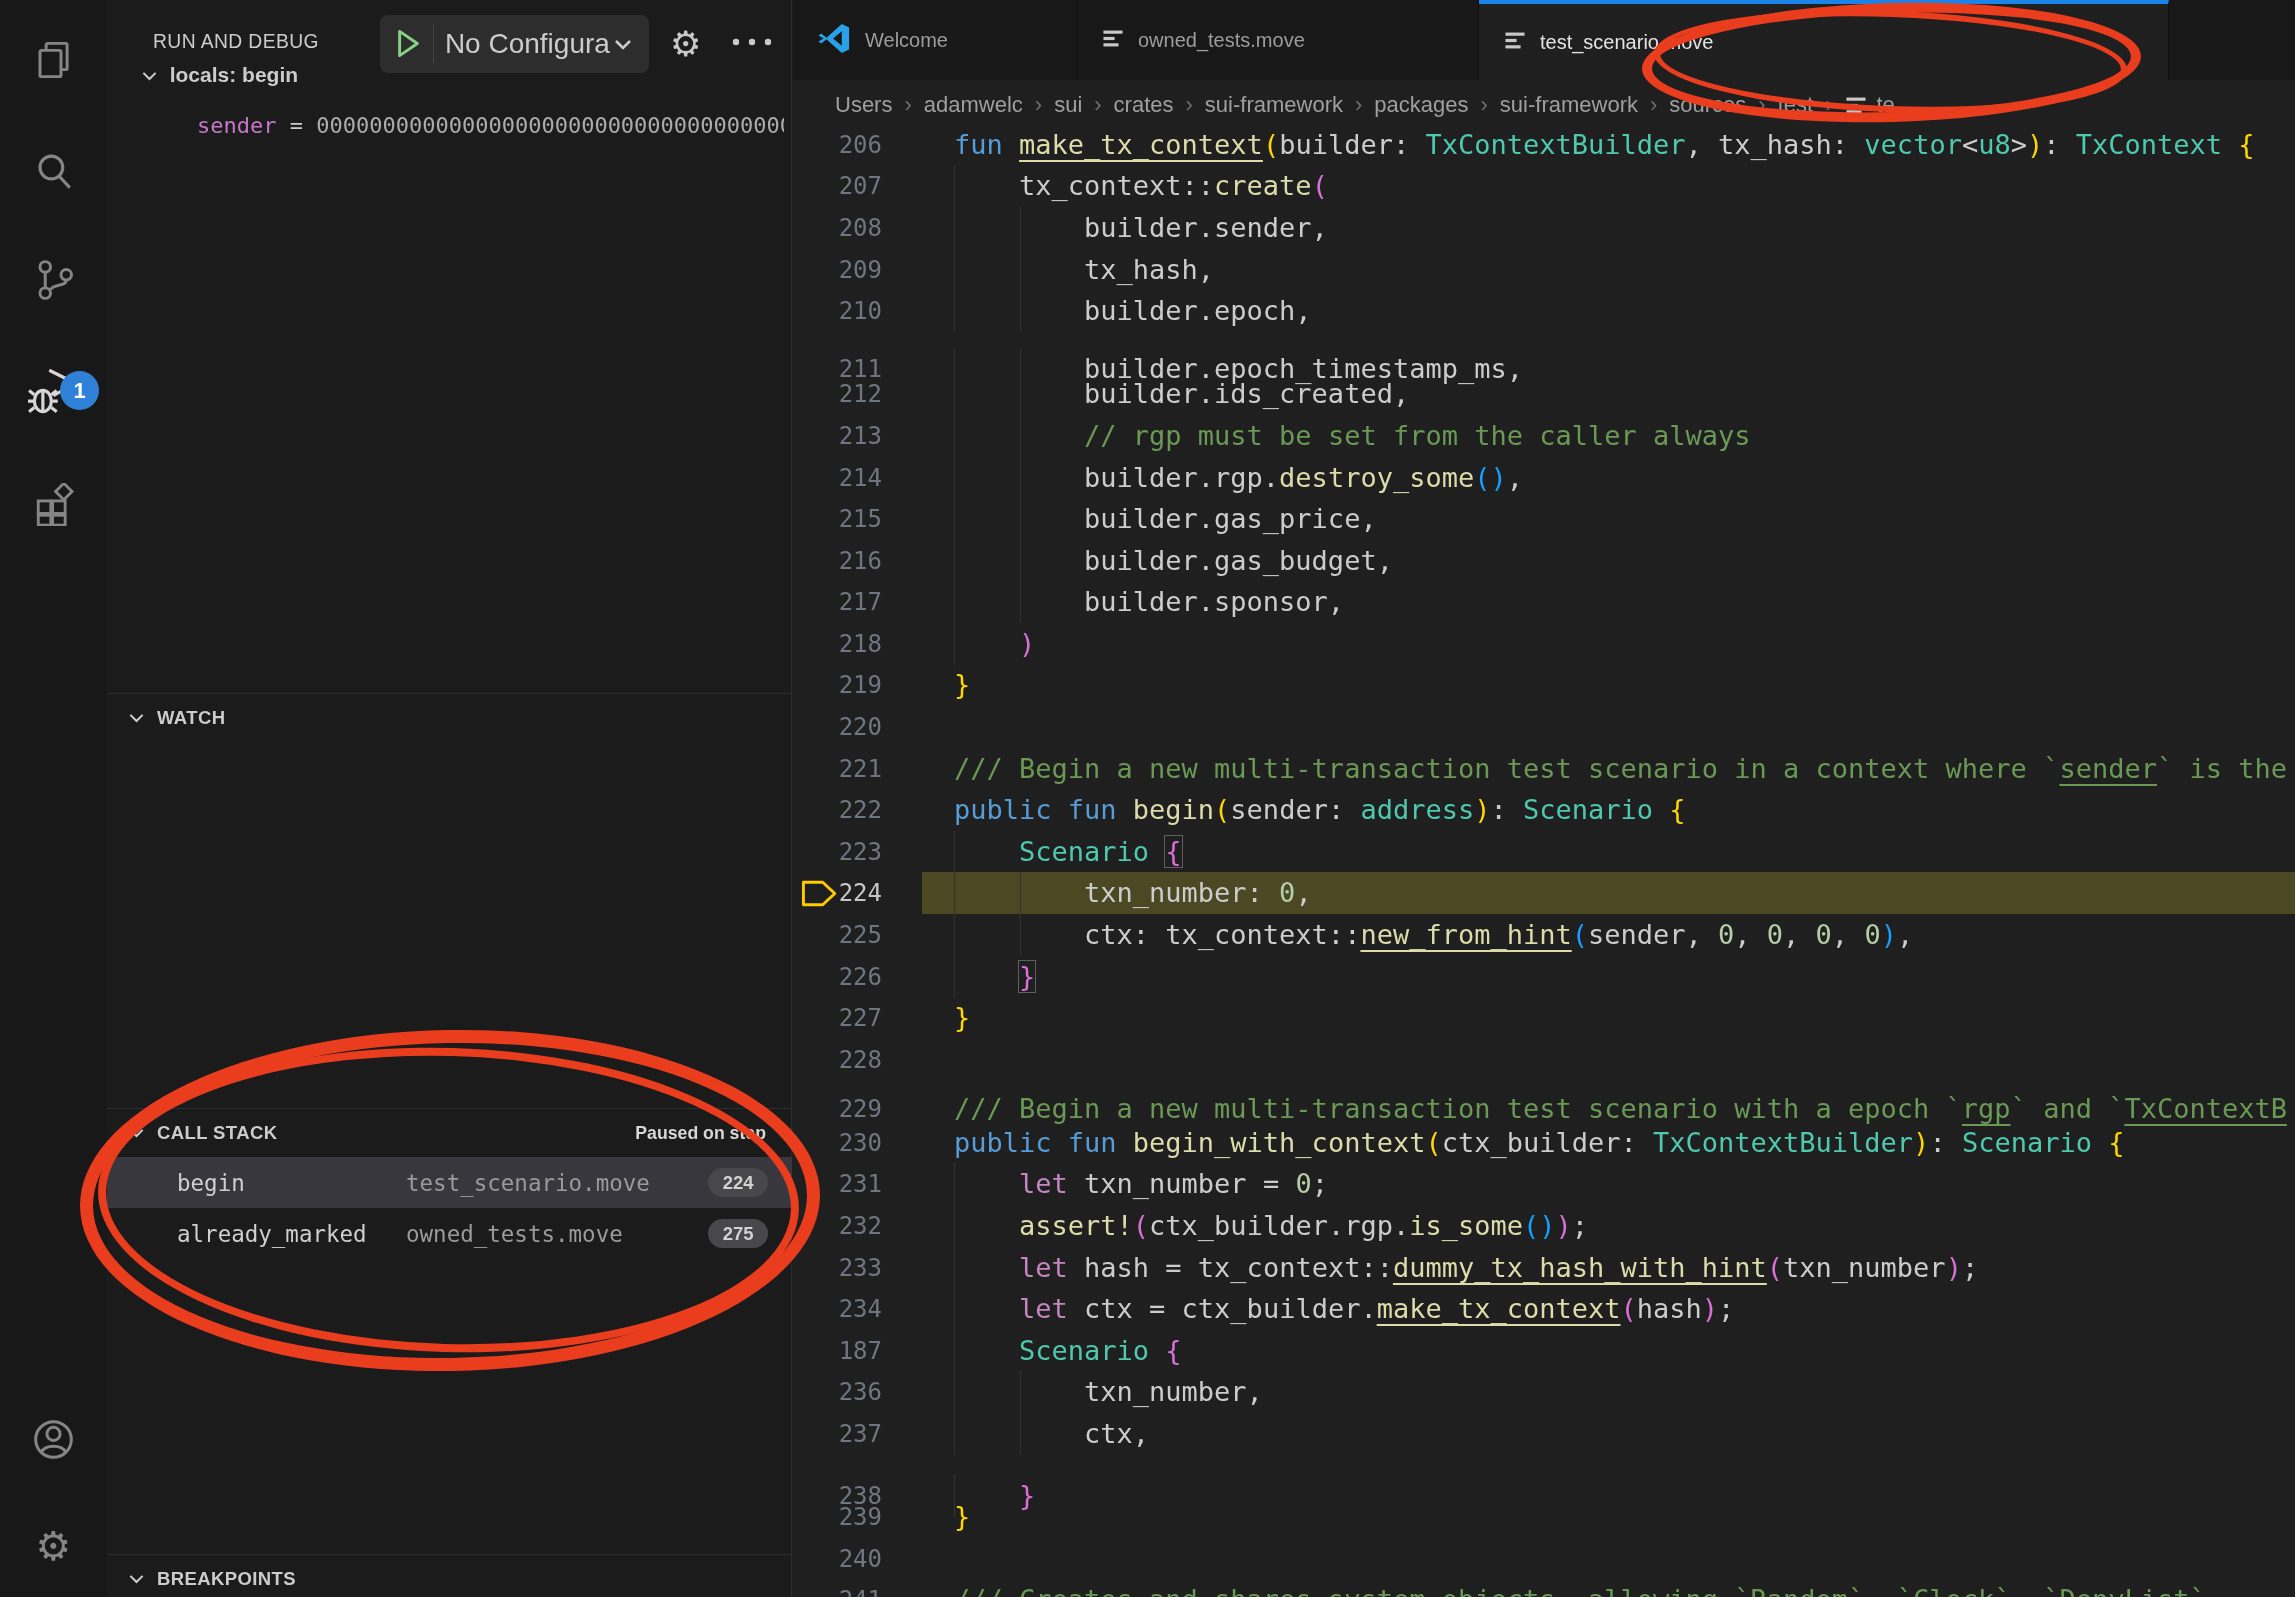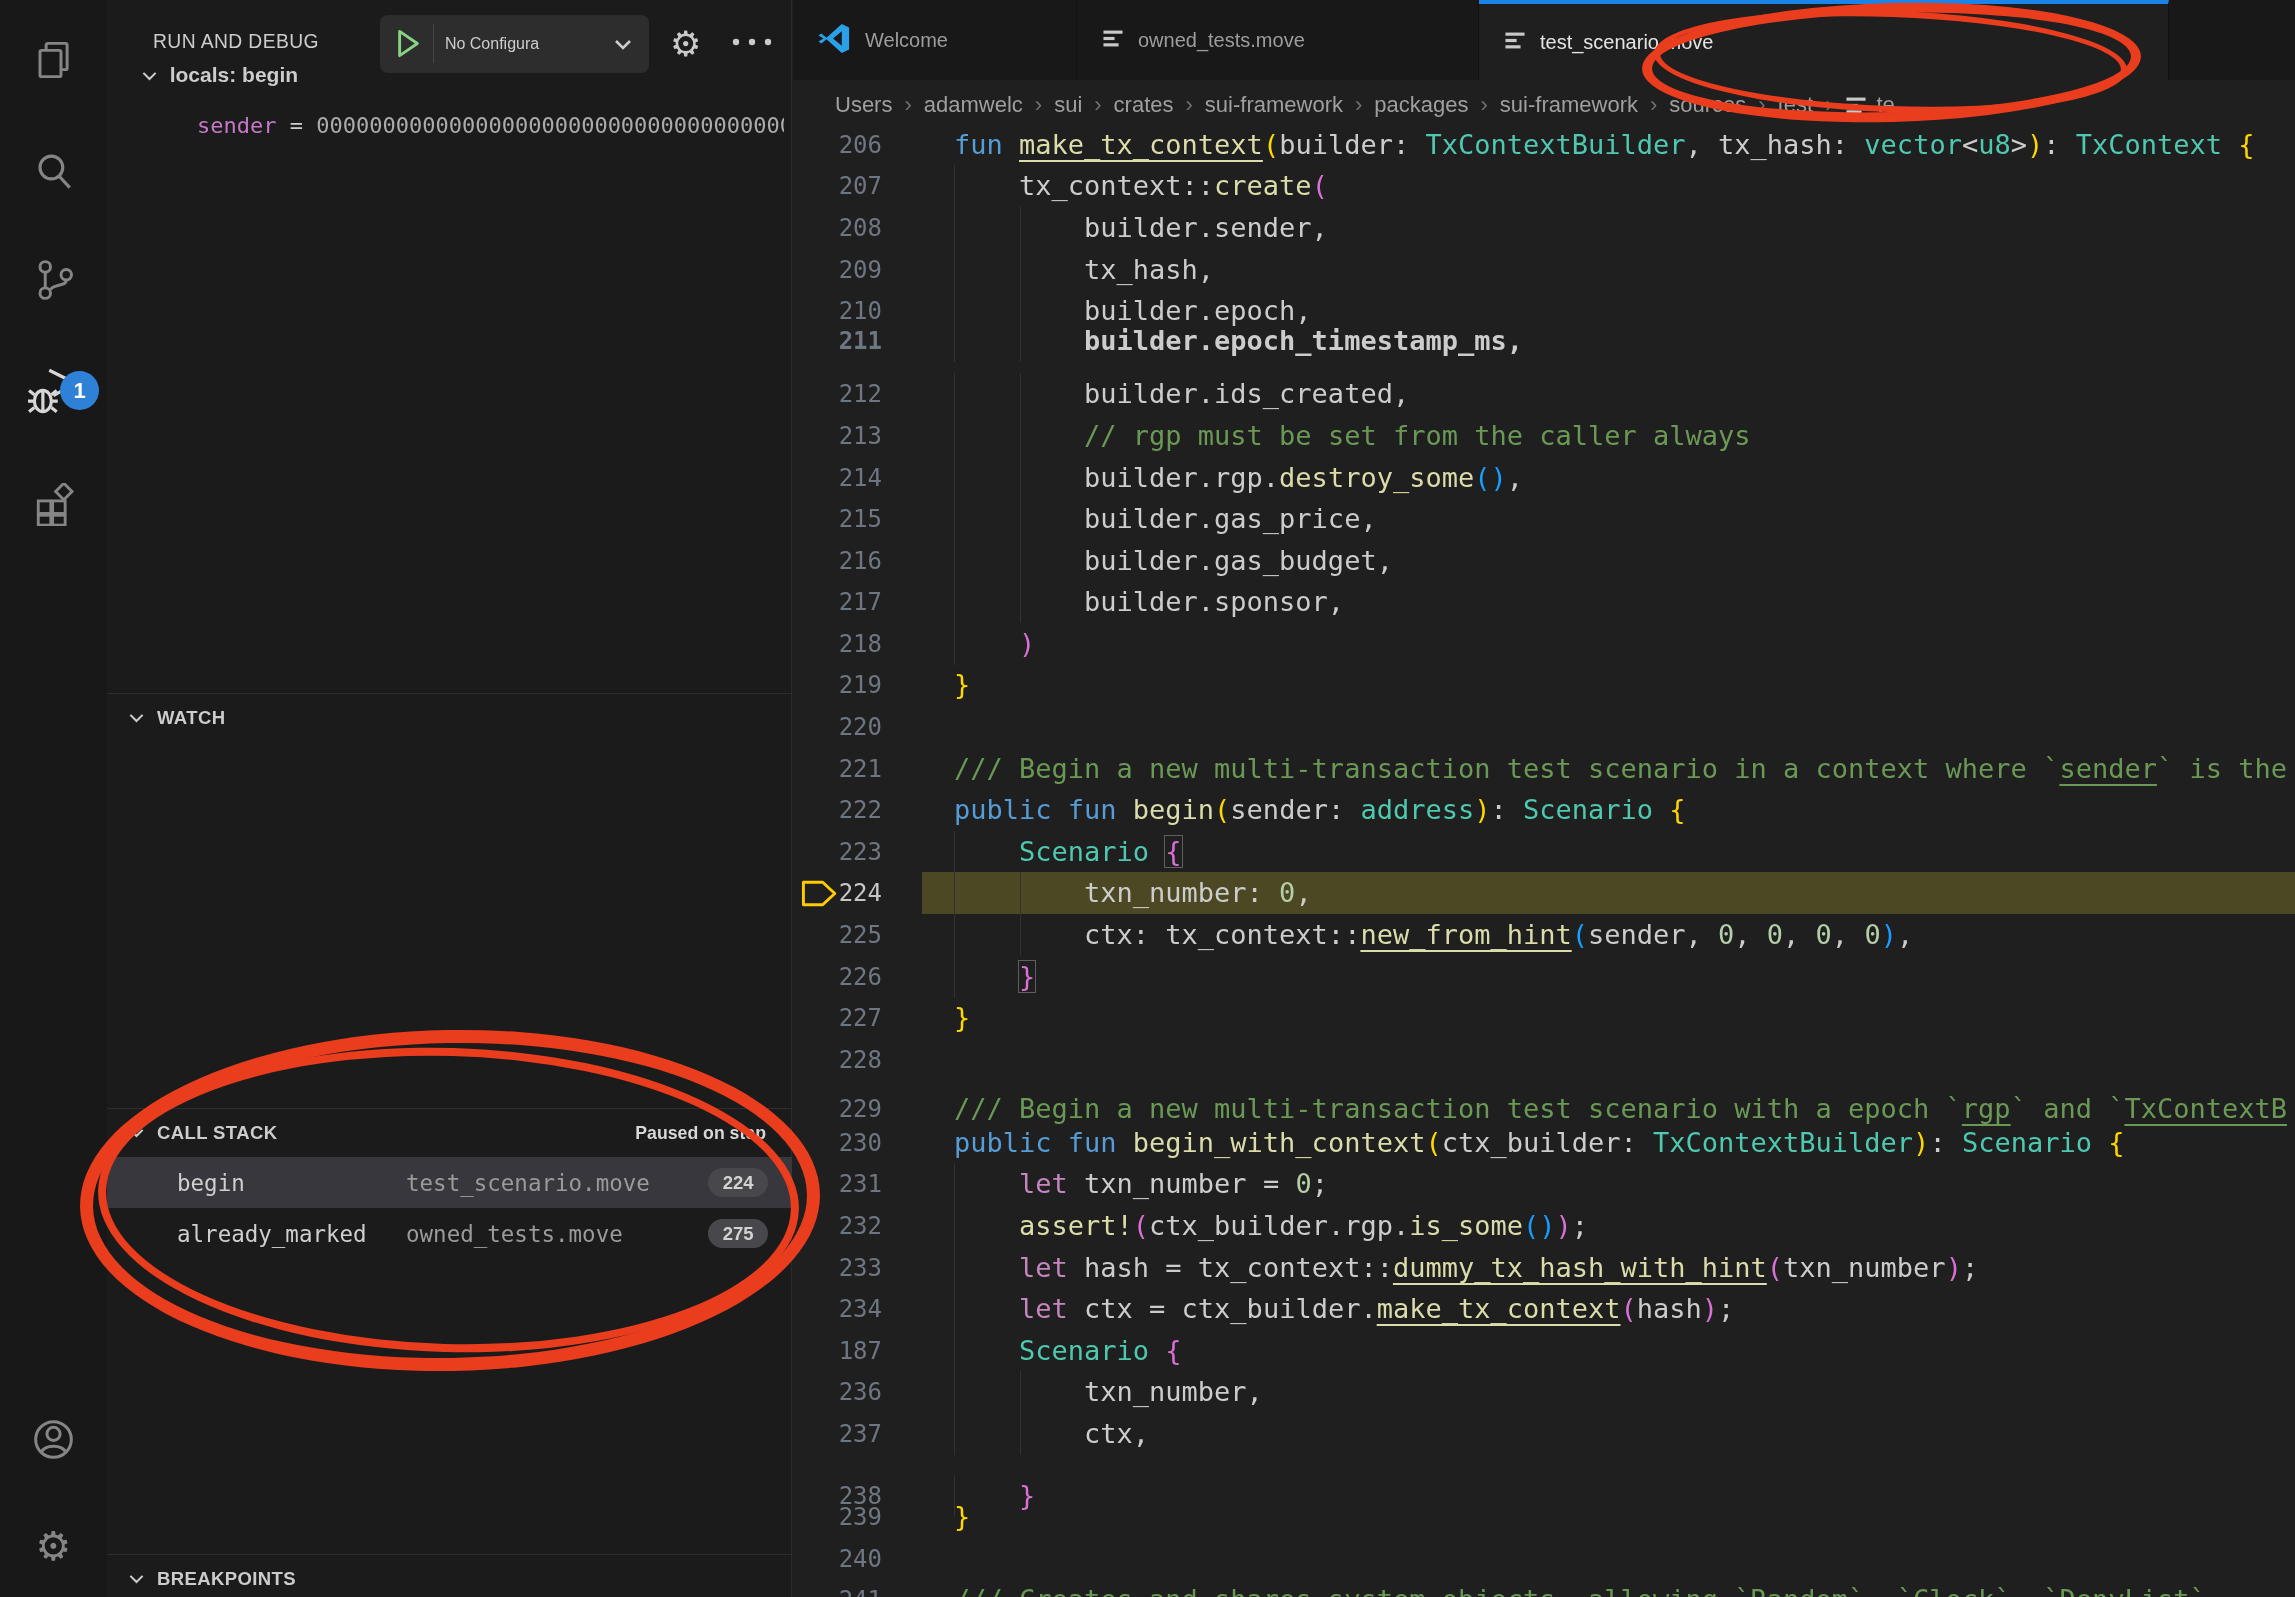--- a/index.html
+++ b/index.html
@@ -17,21 +17,21 @@
                  display:flex; align-items:center; justify-content:center; }
   .gear-glyph { font-size:40px; color:#858585; font-family:"DejaVu Sans", sans-serif; }
 
   
   #sidebar { position:absolute; left:107px; top:0; width:685px; height:1597px; background:#1b1b1b; border-right:0.8px solid #2b2b2b; }
   #sidebar-title { position:absolute; left:46px; top:31px; font-size:19.3px; color:#cccccc; letter-spacing:0.4px; }
   #config-dropdown { position:absolute; left:273px; top:14.5px; width:269px; height:58px; background:#2d2d2e;
                      border-radius:8px; display:flex; align-items:center; overflow:hidden; }
   #config-dropdown .play { margin:0 11.3px 0 14.5px; }
   #config-dropdown .dd-divider { width:0.8px; height:39px; background:#454545; margin-right:11.3px; }
-  #config-dropdown .dd-label { color:#cccccc; font-size:16px; white-space:nowrap; width:171px; overflow:hidden; }
+  #config-dropdown .dd-label { color:#cccccc; font-size:28px; white-space:nowrap; width:171px; overflow:hidden; }
   .section-header { position:absolute; left:0; width:685px; height:48px; display:flex; align-items:center; color:#cccccc; }
   .section-header .chev { margin:0 9.7px 0 19.3px; }
   .section-header .sh-label { font-size:18.5px; font-weight:bold; letter-spacing:0.4px; }
   .section-border { border-top:0.8px solid #2e2e2e; }
   #locals-row { position:absolute; left:32px; top:63px; display:flex; align-items:center; color:#cccccc; }
   #locals-row .lr-label { font-size:21px; font-weight:bold; }
   #sender-row { position:absolute; left:90px; top:113px; font-family:"DejaVu Sans Mono", monospace; font-size:22px; white-space:nowrap; width:587px; overflow:hidden; }
   #sender-row .vname { color:#c678c6; }
   #sender-row .veq   { color:#cccccc; }
   #sender-row .vval  { color:#ababab; }
@@ -218,21 +218,21 @@
     <div id="current-line-band" style="top: 872px; background: rgb(75, 72, 35);"></div>
     <svg id="bp-marker" viewBox="0 0 46 38" style="top: 878px;">
       <path d="M3 5 H27 L42 19 L27 33 H3 Z" fill="none" stroke="#ffcc00" stroke-width="3.6" stroke-linejoin="round"></path>
     </svg>
     <div id="code-lines">
         <div class="code-line" style="top: 124px;"><span class="ln">206</span><span class="code-text"><span class="kw">fun </span><span class="fn u">make_tx_context</span><span class="b1">(</span><span class="tx">builder: </span><span class="ty">TxContextBuilder</span><span class="tx">, tx_hash: </span><span class="ty">vector</span><span class="tx">&lt;</span><span class="ty">u8</span><span class="tx">&gt;</span><span class="b1">)</span><span class="tx">: </span><span class="ty">TxContext</span><span class="b1"> {</span></span></div>
         <div class="code-line" style="top: 165px;"><span class="ln">207</span><span class="guide" style="left: 161px;"></span><span class="code-text"><span class="tx">    tx_context::</span><span class="fn">create</span><span class="b2">(</span></span></div>
         <div class="code-line" style="top: 207px;"><span class="ln">208</span><span class="guide" style="left: 161px;"></span><span class="guide" style="left: 227px;"></span><span class="code-text"><span class="tx">        builder.sender,</span></span></div>
         <div class="code-line" style="top: 249px;"><span class="ln">209</span><span class="guide" style="left: 161px;"></span><span class="guide" style="left: 227px;"></span><span class="code-text"><span class="tx">        tx_hash,</span></span></div>
         <div class="code-line" style="top: 290px;"><span class="ln">210</span><span class="guide" style="left: 161px;"></span><span class="guide" style="left: 227px;"></span><span class="code-text"><span class="tx">        builder.epoch,</span></span></div>
-        <div class="code-line" style="top: 320px; font-weight: bold;"><span class="ln">211</span><span class="guide" style="left: 161px;"></span><span class="guide" style="left: 227px;"></span><span class="code-text"><span class="tx">        builder.epoch_timestamp_ms,</span></span></div>
+        <div class="code-line" style="top: 348px;"><span class="ln">211</span><span class="guide" style="left: 161px;"></span><span class="guide" style="left: 227px;"></span><span class="code-text"><span class="tx">        builder.epoch_timestamp_ms,</span></span></div>
         <div class="code-line" style="top: 373px;"><span class="ln">212</span><span class="guide" style="left: 161px;"></span><span class="guide" style="left: 227px;"></span><span class="code-text"><span class="tx">        builder.ids_created,</span></span></div>
         <div class="code-line" style="top: 415px;"><span class="ln">213</span><span class="guide" style="left: 161px;"></span><span class="guide" style="left: 227px;"></span><span class="code-text"><span class="tx">        </span><span class="cm">// rgp must be set from the caller always</span></span></div>
         <div class="code-line" style="top: 457px;"><span class="ln">214</span><span class="guide" style="left: 161px;"></span><span class="guide" style="left: 227px;"></span><span class="code-text"><span class="tx">        builder.rgp.</span><span class="fn">destroy_some</span><span class="b3">()</span><span class="tx">,</span></span></div>
         <div class="code-line" style="top: 498px;"><span class="ln">215</span><span class="guide" style="left: 161px;"></span><span class="guide" style="left: 227px;"></span><span class="code-text"><span class="tx">        builder.gas_price,</span></span></div>
         <div class="code-line" style="top: 540px;"><span class="ln">216</span><span class="guide" style="left: 161px;"></span><span class="guide" style="left: 227px;"></span><span class="code-text"><span class="tx">        builder.gas_budget,</span></span></div>
         <div class="code-line" style="top: 581px;"><span class="ln">217</span><span class="guide" style="left: 161px;"></span><span class="guide" style="left: 227px;"></span><span class="code-text"><span class="tx">        builder.sponsor,</span></span></div>
         <div class="code-line" style="top: 623px;"><span class="ln">218</span><span class="guide" style="left: 161px;"></span><span class="code-text"><span class="tx">    </span><span class="b2">)</span></span></div>
         <div class="code-line" style="top: 664px;"><span class="ln">219</span><span class="code-text"><span class="b1">}</span></span></div>
         <div class="code-line" style="top: 706px;"><span class="ln">220</span><span class="code-text"></span></div>
         <div class="code-line" style="top: 748px;"><span class="ln">221</span><span class="code-text"><span class="cm">/// Begin a new multi-transaction test scenario in a context where `</span><span class="cm u">sender</span><span class="cm">` is the</span></span></div>

